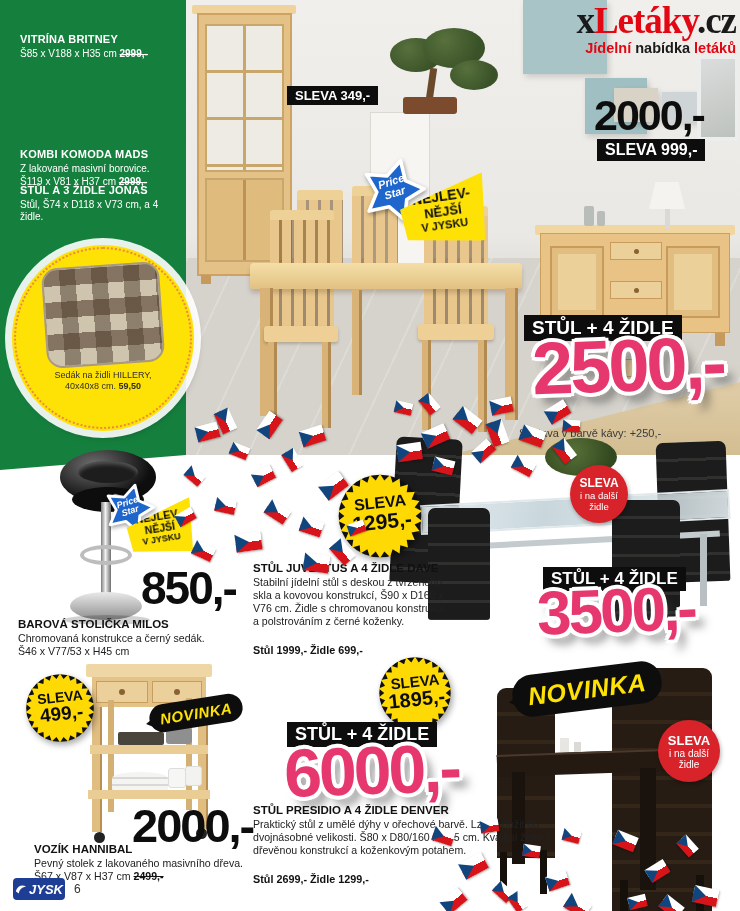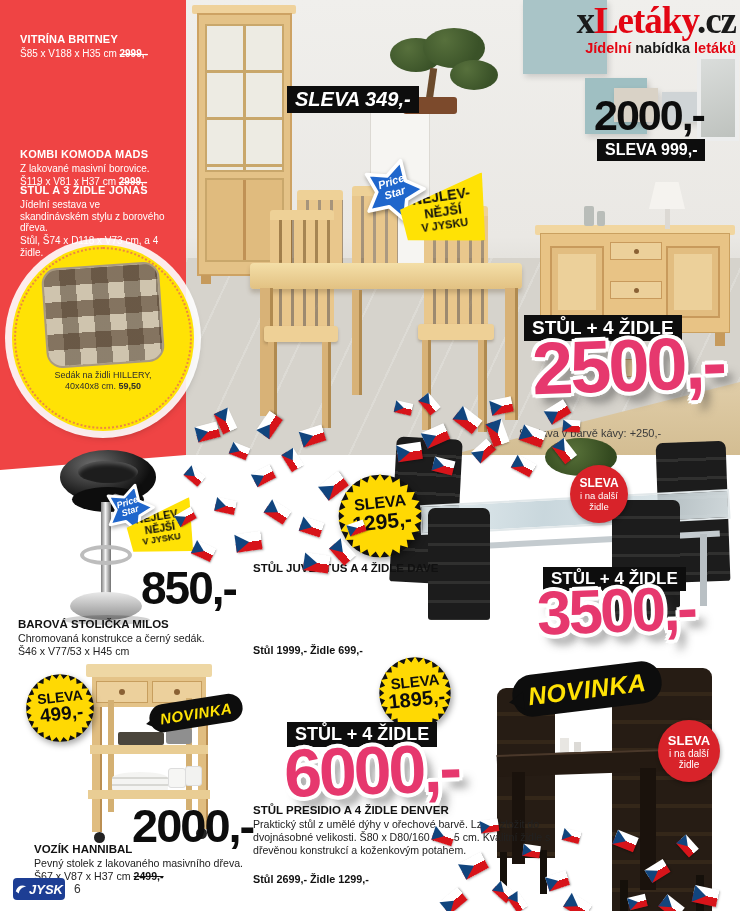--- a/index.html
+++ b/index.html
@@ -48,21 +48,21 @@
   .sb-drawer{width:52px;height:18px;background:#ecd09a;border:1px solid #c89a5c;box-sizing:border-box;position:relative;}
   .sb-drawer::after{content:'';position:absolute;left:50%;top:50%;width:5px;height:5px;margin:-2px;background:#8a6134;border-radius:50%;}
   .sb-leg{width:10px;height:13px;background:#c69a5c;}
 
   .mirror{left:697px;top:55px;width:42px;height:86px;background:linear-gradient(160deg,#dadddb,#bec2be);border:4px solid #eceded;box-sizing:border-box;}
   .lamp-shade{left:649px;top:182px;width:36px;height:27px;background:#f5f3ef;clip-path:polygon(18% 0,82% 0,100% 100%,0 100%);}
   .lamp-stem{left:665px;top:209px;width:5px;height:20px;background:#dcd9d4;}
   .vase{background:#b9bdb9;border-radius:2px;}
 
   
-  #pink-panel{position:absolute;left:0;top:0;width:186px;height:470px;background:#ef4444;
+  #pink-panel{position:absolute;left:0;top:0;width:186px;height:470px;background:#15803d;
     clip-path:polygon(0 0,100% 0,100% 96.8%,0 100%);color:#fff;}
   .pp-block{position:absolute;left:20px;width:150px;}
   .pp-name{font-size:11px;font-weight:bold;letter-spacing:.2px;margin-bottom:3px;}
   .pp-desc{font-size:10px;line-height:11.5px;}
   .pp-dim{font-size:10px;line-height:12px;margin-top:1px;}
   .old{font-weight:bold;text-decoration:line-through;}
   .newp{font-weight:bold;}
 
   
   #hillery{position:absolute;left:12px;top:245px;width:182px;height:186px;border-radius:50%;
@@ -179,21 +179,21 @@
       <div class="abs sb-drawer" style="left:610px;top:284px;"></div>
       <div class="abs sb-drawer" style="left:610px;top:305px;"></div>
       <div class="abs sb-leg" style="left:545px;top:333px;"></div>
       <div class="abs sb-leg" style="left:715px;top:333px;"></div>
       <div class="abs lamp-shade"></div>
       <div class="abs lamp-stem"></div>
       <div class="abs vase" style="left:584px;top:206px;width:10px;height:20px;"></div>
       <div class="abs vase" style="left:597px;top:211px;width:8px;height:15px;"></div>
     </div>
 
-    <div class="abs bar" style="left:287px;top:86px;font-size:20px;font-style:italic;">SLEVA 349,-</div>
+    <div class="abs bar" style="left:287px;top:86px;font-size:13px;">SLEVA 349,-</div>
 
     <div class="abs price-black" style="left:594px;top:94px;font-size:43px;">2000,-</div>
     <div class="abs bar" style="left:597px;top:139px;font-size:16px;">SLEVA 999,-</div>
 
     <div class="abs star-badge" style="left:360px;top:158px;width:66px;height:66px;">
       <svg viewBox="-55 -55 110 110">
           <polygon fill="#1f66cc" stroke="#fff" stroke-width="6" stroke-linejoin="round" transform="rotate(14)" points="0.00,-52.00 15.87,-21.84 49.45,-16.07 25.68,8.34 30.56,42.07 0.00,27.00 -30.56,42.07 -25.68,8.34 -49.45,-16.07 -15.87,-21.84"></polygon>
         </svg>
       <div class="stxt" style="font-size:11px;margin-top:18px;">
         <div>Price</div>
@@ -222,21 +222,20 @@
     <div class="pp-block" style="top:128px;margin-top:20px;">
       <div class="pp-name">KOMBI KOMODA MADS</div>
       <div class="pp-desc">Z lakované masivní borovice.</div>
       <div class="pp-dim">
         <span>Š119 x V81 x H37 cm</span>
         <del class="old">2999,-</del>
       </div>
     </div>
     <div class="pp-block" style="top:184px;">
       <div class="pp-name">STŮL A 3 ŽIDLE JONAS</div>
-      <div class="pp-desc">Jídelní sestava ve skandinávském stylu z borového dřeva.</div>
       <div class="pp-dim">Stůl, Š74 x D118 x V73 cm, a 4 židle.</div>
     </div>
   </div>
 
   <div id="hillery">
     <div class="ring"></div>
     <div class="cushion"></div>
     <div class="hillery-txt">
       <div>Sedák na židli HILLERY,</div>
       <div><span>40x40x8 cm. </span><b>59,50</b></div>
@@ -297,20 +296,21 @@
       <div style="font-size:16px;">SLEVA</div>
       <div style="font-size:21px;">1295,-</div>
     </div>
   </div>
   <div class="abs red-circle" style="left:570px;top:465px;width:58px;height:58px;">
     <div style="font-size:12px;font-weight:bold;">SLEVA</div>
     <div style="font-size:9.5px;">i na další</div>
     <div style="font-size:9.5px;">židle</div>
   </div>
   <div class="abs pname" style="left:253px;top:562px;">STŮL JUVENTUS A 4 ŽIDLE DAVE</div>
+  <div class="abs pdesc" style="left:253px;top:576px;width:196px;">Stabilní jídelní stůl s deskou z tvrzeného skla a kovovou konstrukcí, Š90 x D160 x V76 cm. Židle s chromovanou konstrukcí a polstrováním z černé koženky.</div>
   <div class="abs pfoot" style="left:253px;top:644px;">Stůl 1999,- Židle 699,-</div>
   <div class="abs bar" style="left:543px;top:567px;font-size:17px;">STŮL + 4 ŽIDLE</div>
   <div class="abs price-pink" style="left:537px;top:580px;font-size:62px;transform:rotate(-2deg);">3500,-</div>
 
   <div>
     <div class="abs cartwood" style="left:86px;top:664px;width:126px;height:13px;border-radius:2px;background:#eed7a4;border-bottom:2px solid #c9a express;"></div>
     <div class="abs" style="left:92px;top:677px;width:114px;height:30px;background:#e4c388;"></div>
     <div class="abs" style="left:96px;top:681px;width:52px;height:22px;background:#ecd09c;border:1px solid #c79e5e;box-sizing:border-box;"></div>
     <div class="abs" style="left:152px;top:681px;width:50px;height:22px;background:#ecd09c;border:1px solid #c79e5e;box-sizing:border-box;"></div>
     <div class="abs" style="left:119px;top:689px;width:6px;height:6px;border-radius:50%;background:#8a6134;"></div>

